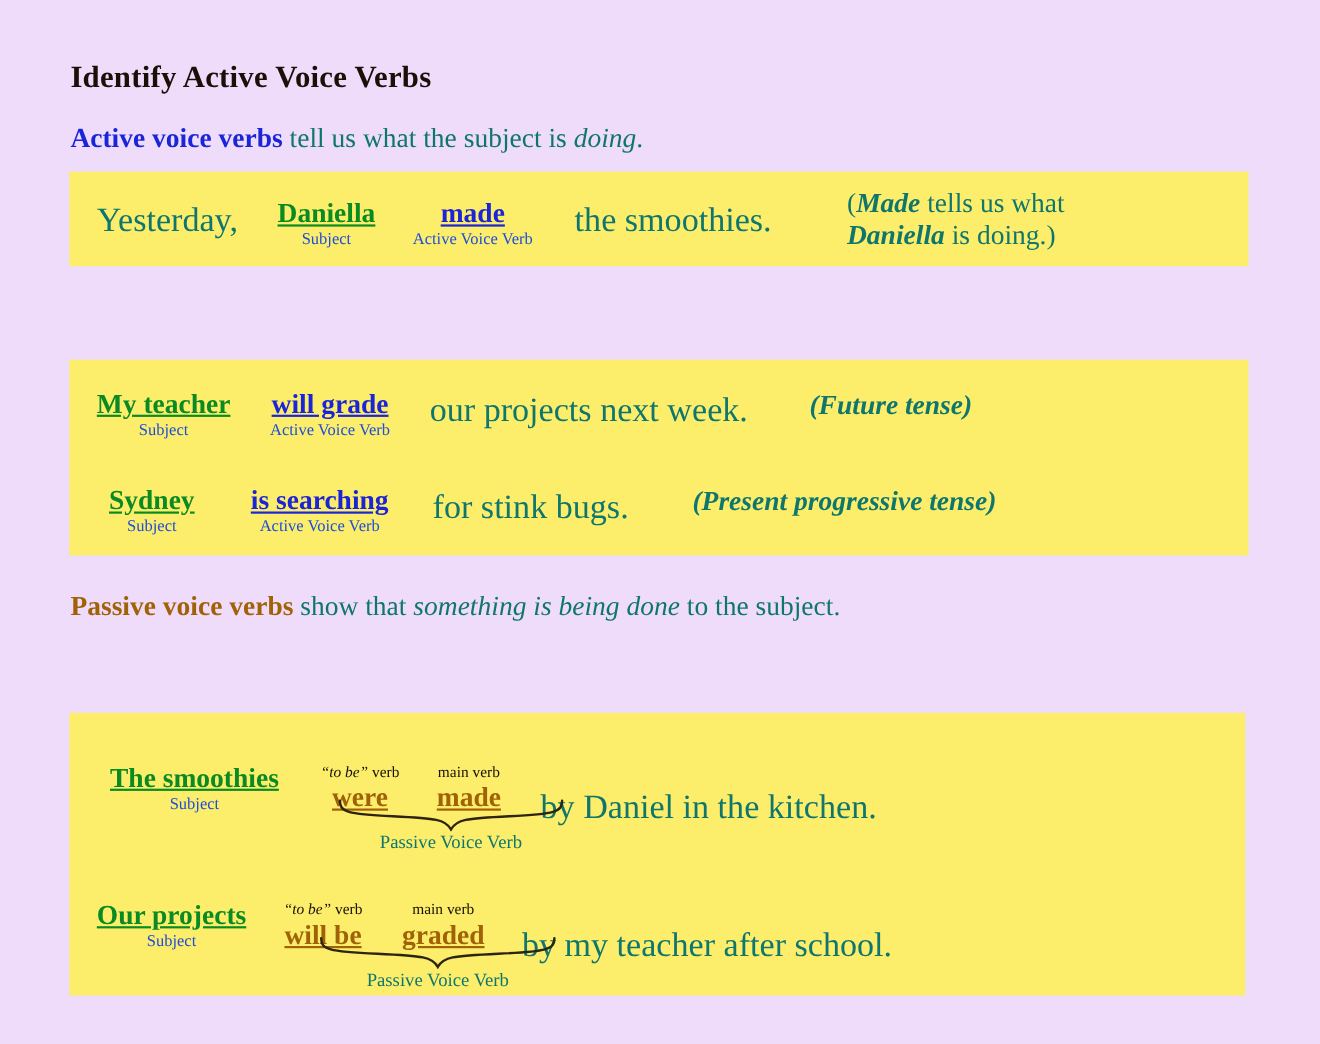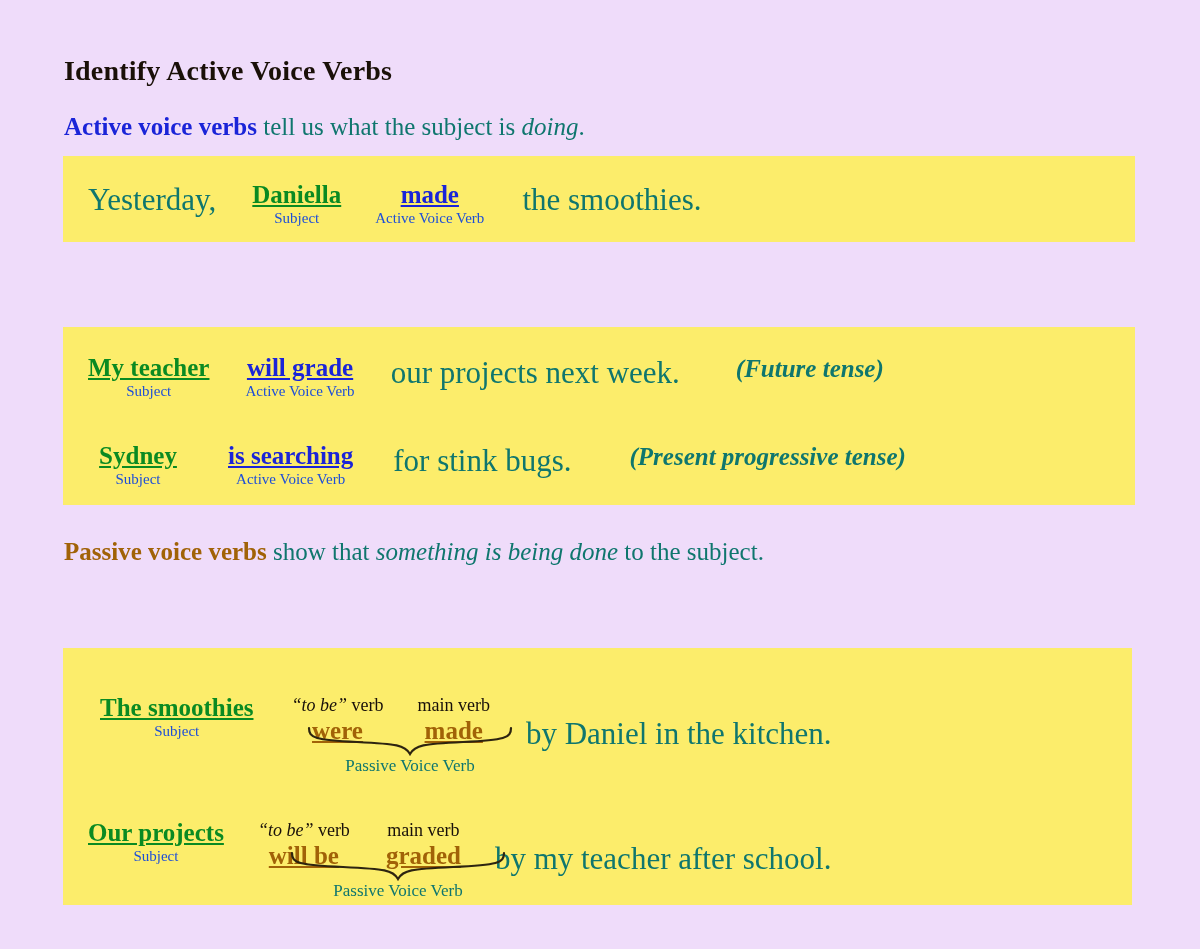--- a/index.html
+++ b/index.html
@@ -87,21 +87,21 @@
   .tok .cap {
     display: block;
     font-size: 15px;
     line-height: 1.2;
     margin-top: 1px;
     white-space: nowrap;
     color: #1d4ed8;
   }
   .tok .cap-top {
     display: block;
-    font-size: 18px;
+    font-size: 14px;
     line-height: 1.2;
     margin-bottom: 1px;
     white-space: nowrap;
     color: #18100a;
   }
 
   .plain {
     display: inline-block;
     vertical-align: top;
     font-size: 31px;
@@ -158,20 +158,24 @@
       <span class="word green">Daniella</span>
       <span class="cap">Subject</span>
     </span>
     <span class="tok" style="margin-right:34px;">
       <span class="word blue">made</span>
       <span class="cap">Active Voice Verb</span>
     </span>
     <span class="plain black">the smoothies.</span>
   </div>
 
+  <div class="note-2l" style="left:770px; top:171px;">
+    <span class="black">(</span><span class="bi black">Made</span><span class="black"> tells us what</span><br>
+    <span class="bi black">Daniella</span><span class="black"> is doing.)</span>
+  </div>
 
 
   <div class="box box-2"></div>
 
   <div class="row" style="left:88px; top:355px;">
     <span class="tok" style="margin-right:32px;">
       <span class="word green">My teacher</span>
       <span class="cap">Subject</span>
     </span>
     <span class="tok" style="margin-right:32px;">

